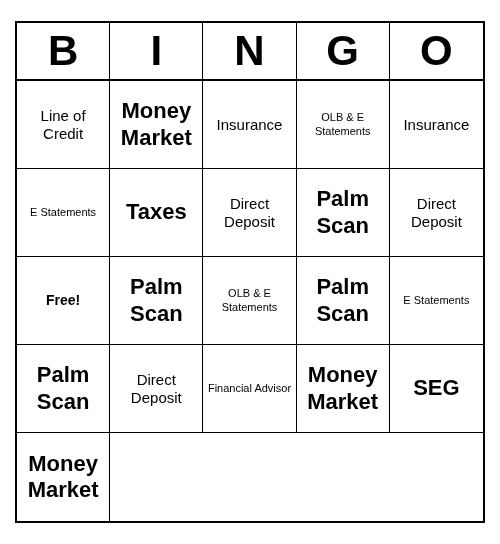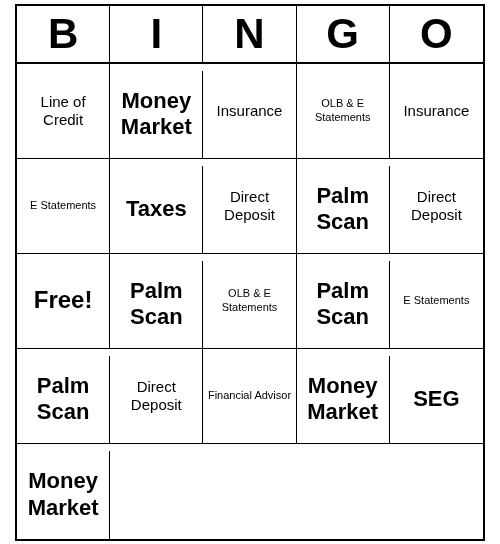--- a/index.html
+++ b/index.html
@@ -45,24 +45,23 @@
       min-height: 88px;
       padding: 4px;
       font-size: 15px;
       line-height: 1.2;
     }
     .cell:nth-child(5n) { border-right: none; }
     .cell:nth-child(n+21) { border-bottom: none; }
     .cell.large-text {
       font-size: 22px;
       font-weight: bold;
-      margin-top: 7px;
     }
     .cell.free {
-      font-size: 24px;
+      font-size: 14px;
       font-weight: bold;
     }
     .cell.small-text {
       font-size: 11px;
     }
   </style>
 </head>
 <body>
 
 <div class="bingo-card">

